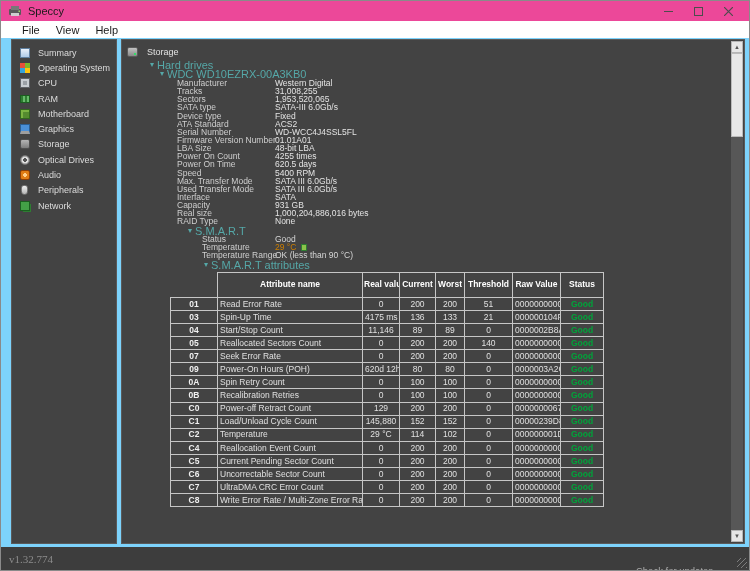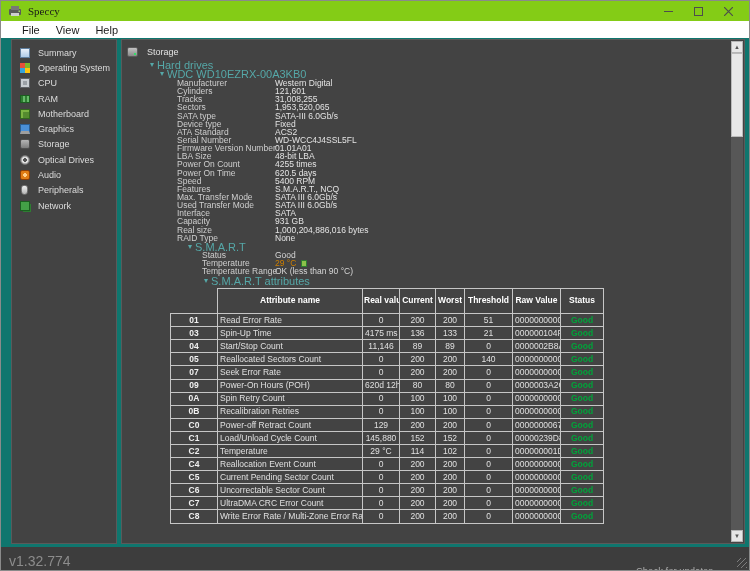--- a/index.html
+++ b/index.html
@@ -7,36 +7,36 @@
   body {
     font-family:"Liberation Sans", sans-serif;
     background:#454545;
     position:relative;
     overflow:hidden;
     border:1px solid #8a8a8a;
   }
   
   .titlebar {
     position:absolute; top:0; left:0; right:0; height:20px;
-    background:#84cc16; display:flex; align-items:center;font-family:Liberation Serif, serif;
+    background:#ec4899; display:flex; align-items:center;
   }
   .app-icon { width:14px; height:12px; margin-left:7px; }
   .title-text { font-size:11px; color:#1a1a1a; margin-left:6px; }
   .win-buttons { position:absolute; right:6px; top:0; height:20px; display:flex; align-items:center; }
   .win-btn { width:30px; height:18px; display:flex; align-items:center; justify-content:center;
              color:#4d4d4d; font-size:11px; cursor:default; }
   .win-btn svg { display:block; }
   
   .menubar {
     position:absolute; top:20px; left:0; right:0; height:17px;
     background:#ffffff; display:flex; align-items:center; padding-left:13px;
   }
   .menu-item { font-size:11px; color:#1a1a1a; padding:0 8px; height:100%; display:flex; align-items:center; }
   
-  .workspace { position:absolute; top:37px; left:0; right:0; bottom:23px; background:#0f766e; }
+  .workspace { position:absolute; top:37px; left:0; right:0; bottom:23px; background:#7dd3fc; }
   .panel { background:#434343; border:1px solid #5a5a5a; }
   .sidebar { position:absolute; left:10px; top:1px; width:106px; bottom:3px; padding-top:5px; }
   .side-item { display:flex; align-items:center; height:15.3px; padding-left:8px; cursor:default; }
   .side-item span.lbl { font-size:9px; color:#dcdcdc; white-space:nowrap; }
   .sb-icon { width:10px; height:10px; display:inline-block; margin-right:8px; flex:none; }
   .summary-icon { background:linear-gradient(#e8f0fa,#aecbe8); border:1px solid #5f7f9f; }
   .os-icon { background:conic-gradient(#7eb72a 0 25%, #ffc40d 0 50%, #35a3da 0 75%, #e8503a 0 100%); }
   .cpu-icon { background:#9aa0a6; border:1px solid #5f6368; box-shadow:inset 0 0 0 2px #c8cdd2; }
   .ram-icon { background:repeating-linear-gradient(90deg,#2f7d32 0 2px,#66bb6a 2px 4px); border:1px solid #1b5e20; height:8px; }
   .motherboard-icon { background:#558b2f; border:1px solid #33691e; box-shadow:inset 2px 2px 0 #7cb342; }
@@ -79,21 +79,21 @@
   td.c-num { color:#e0e0e0; text-align:center; }
   td.c-status { color:#00a33a; font-weight:bold; text-align:center; }
   
   .vscroll { position:absolute; top:1px; right:1px; bottom:1px; width:12px; background:#575757; }
   .scroll-btn { position:absolute; left:0; width:12px; height:12px; background:#e6e6e6; border:1px solid #b5b5b5;
                 display:flex; align-items:center; justify-content:center; font-size:6px; color:#555; }
   .scroll-up { top:0; } .scroll-down { bottom:0; }
   .scroll-thumb { position:absolute; left:0; top:12px; width:12px; height:84px; background:#e8e8e8; border:1px solid #bbb; }
   
   .statusbar { position:absolute; left:0; right:0; bottom:0; height:23px; background:#3d3d3d; }
-  .version { position:absolute; left:8px; top:6px; font-size:14px; color:#8c8c8c; }
+  .version { position:absolute; left:8px; top:6px; font-size:11px; color:#8c8c8c;font-family:Liberation Serif, serif; }
   .updates { position:absolute; right:28px; top:18px; font-size:9.5px; color:#ababab; cursor:default;text-align:center; }
   .grip { position:absolute; right:2px; bottom:2px; width:10px; height:10px;
           background:repeating-linear-gradient(135deg, transparent 0 2.5px, #7d7d7d 2.5px 3.5px); }
 </style>
 </head>
 <body>
 
 <div class="titlebar">
   <svg class="app-icon" viewBox="0 0 14 12">
     <rect x="1" y="4" width="12" height="6" rx="1" fill="#5a5a5a"></rect>
@@ -199,24 +199,20 @@
         <span class="arrow">▾</span>
         <span class="tree-link">WDC WD10EZRX-00A3KB0</span>
       </div>
 
       <div>
         <div class="spec-row">
           <span class="spec-label">Manufacturer</span>
           <span class="spec-value">Western Digital</span>
         </div>
           <div class="spec-row">
-          <span class="spec-label">Cylinders</span>
-          <span class="spec-value">121,601</span>
-        </div>
-          <div class="spec-row">
           <span class="spec-label">Tracks</span>
           <span class="spec-value">31,008,255</span>
         </div>
           <div class="spec-row">
           <span class="spec-label">Sectors</span>
           <span class="spec-value">1,953,520,065</span>
         </div>
           <div class="spec-row">
           <span class="spec-label">SATA type</span>
           <span class="spec-value">SATA-III 6.0Gb/s</span>
@@ -245,24 +241,20 @@
           <span class="spec-label">Power On Count</span>
           <span class="spec-value">4255 times</span>
         </div>
           <div class="spec-row">
           <span class="spec-label">Power On Time</span>
           <span class="spec-value">620.5 days</span>
         </div>
           <div class="spec-row">
           <span class="spec-label">Speed</span>
           <span class="spec-value">5400 RPM</span>
-        </div>
-          <div class="spec-row">
-          <span class="spec-label">Features</span>
-          <span class="spec-value">S.M.A.R.T., NCQ</span>
         </div>
           <div class="spec-row">
           <span class="spec-label">Max. Transfer Mode</span>
           <span class="spec-value">SATA III 6.0Gb/s</span>
         </div>
           <div class="spec-row">
           <span class="spec-label">Used Transfer Mode</span>
           <span class="spec-value">SATA III 6.0Gb/s</span>
         </div>
           <div class="spec-row">

